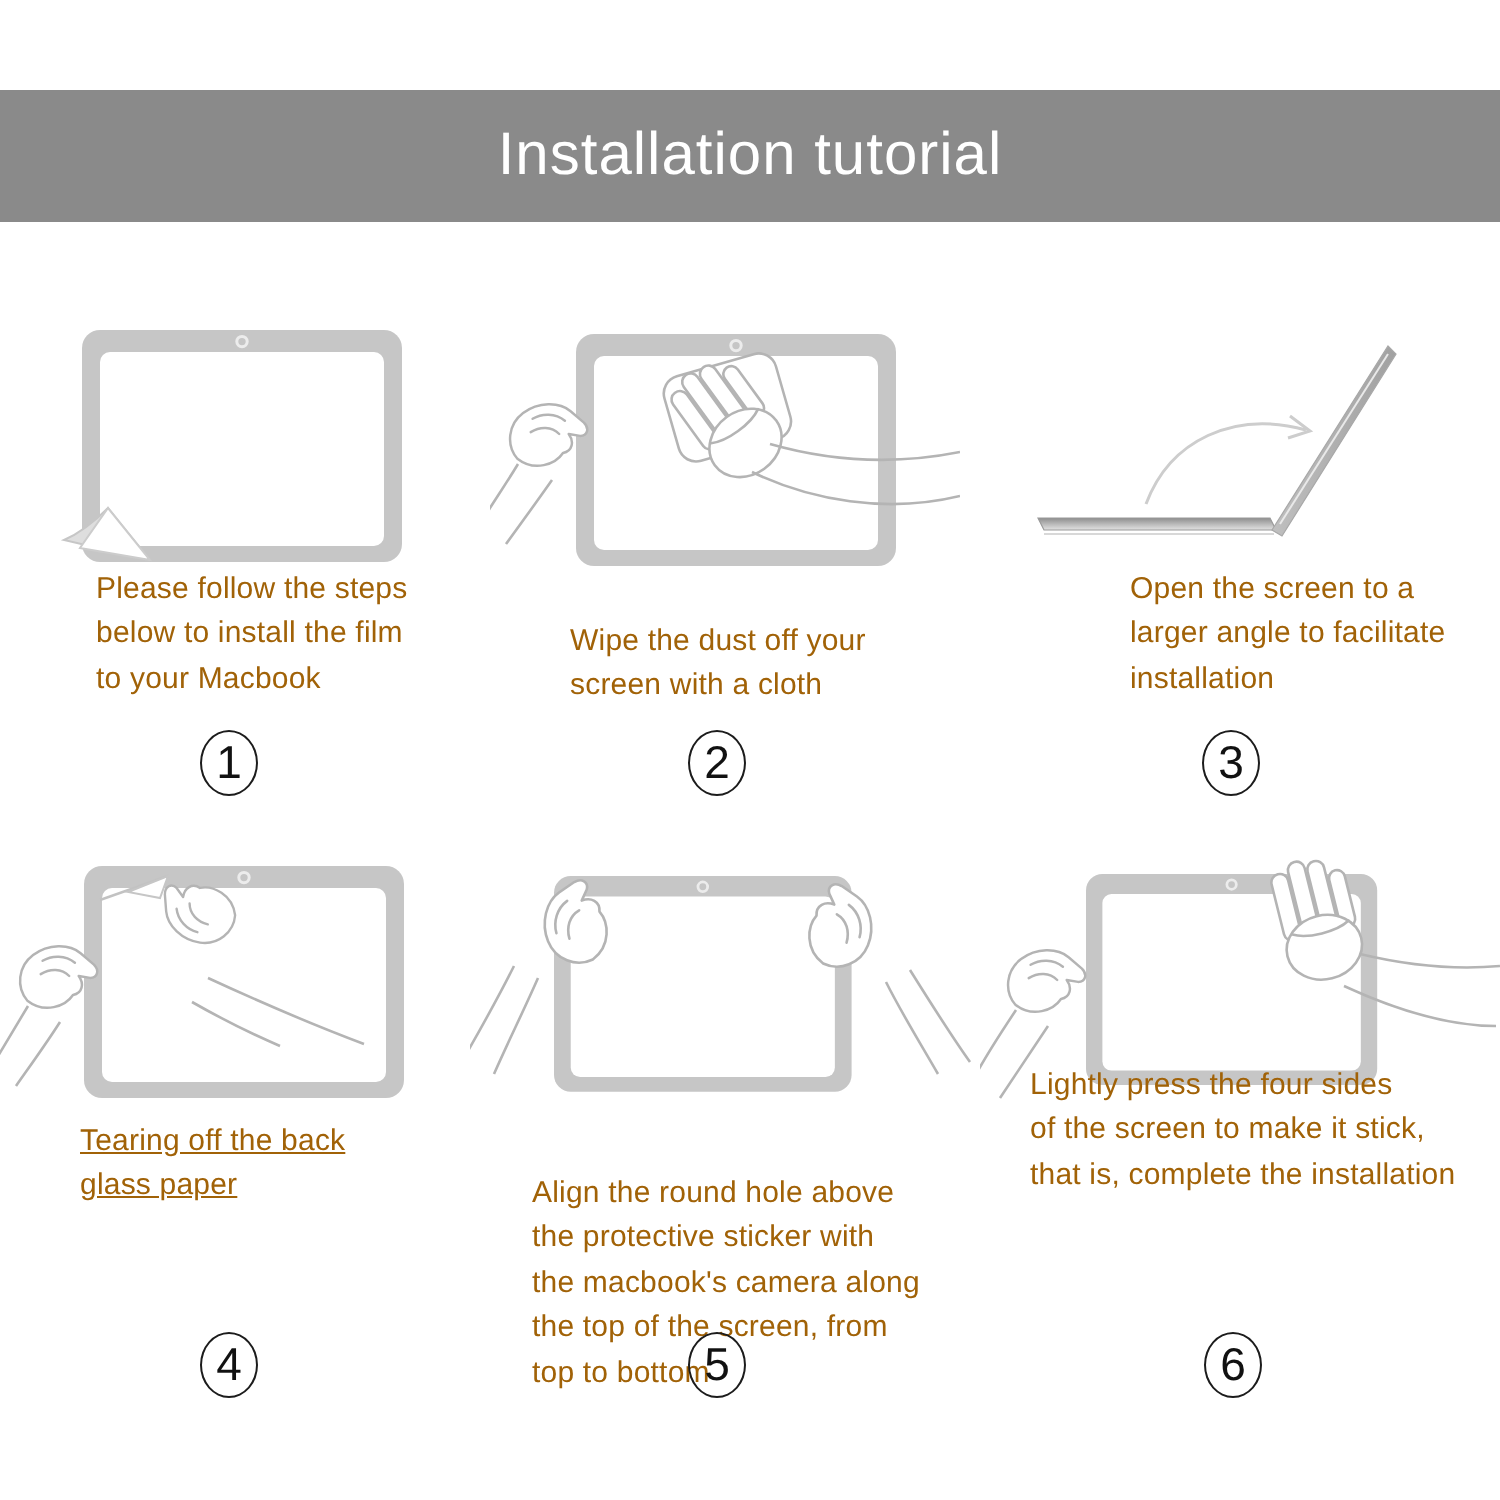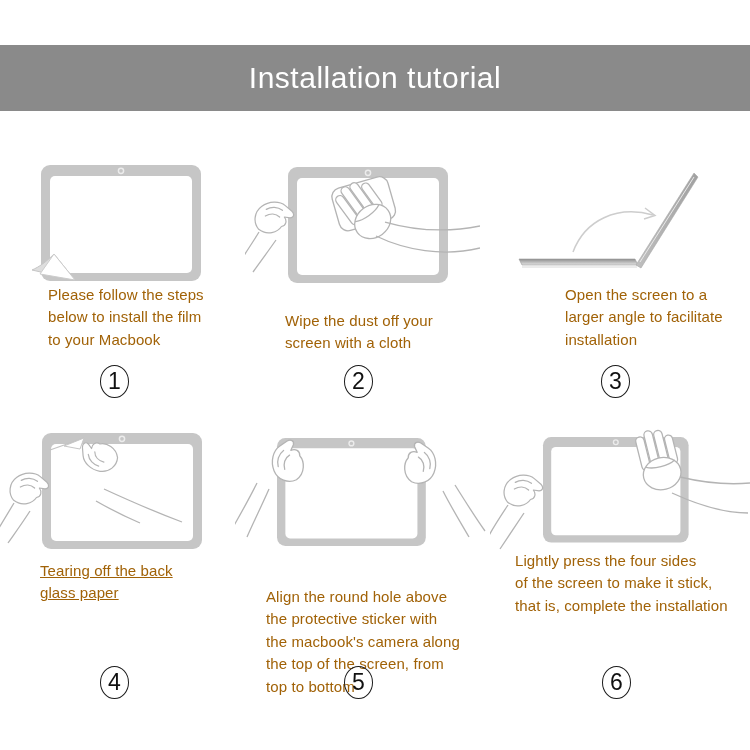--- a/index.html
+++ b/index.html
@@ -25,21 +25,21 @@
   .s6 .illus{left:490px;top:425px;width:260px;height:130px;}
   .caption{
     position:absolute;margin:0;color:#a16207;font-size:15px;line-height:22.4px;
     white-space:pre;letter-spacing:0.1px;
   }
   .s1 .caption{left:48px;top:284px;}
   .s2 .caption{left:285px;top:284px;margin-top:26px;}
   .s3 .caption{left:517px;top:284px;margin-left:48px;}
   .s4 .caption{left:40px;top:560px;text-decoration:underline;}
   .s5 .caption{left:266px;top:550px;margin-top:36px;}
-  .s6 .caption{left:515px;top:550px;}
+  .s6 .caption{left:515px;top:532px;}
   .badge{
     position:absolute;width:29px;height:33px;border:1.5px solid #1c1c1c;border-radius:50%;
     display:flex;align-items:center;justify-content:center;
     font-size:23px;color:#111;box-sizing:border-box;
   }
   .s1 .badge{left:100px;top:365px;}
   .s2 .badge{left:344px;top:365px;}
   .s3 .badge{left:601px;top:365px;}
   .s4 .badge{left:100px;top:666px;}
   .s5 .badge{left:344px;top:666px;}

